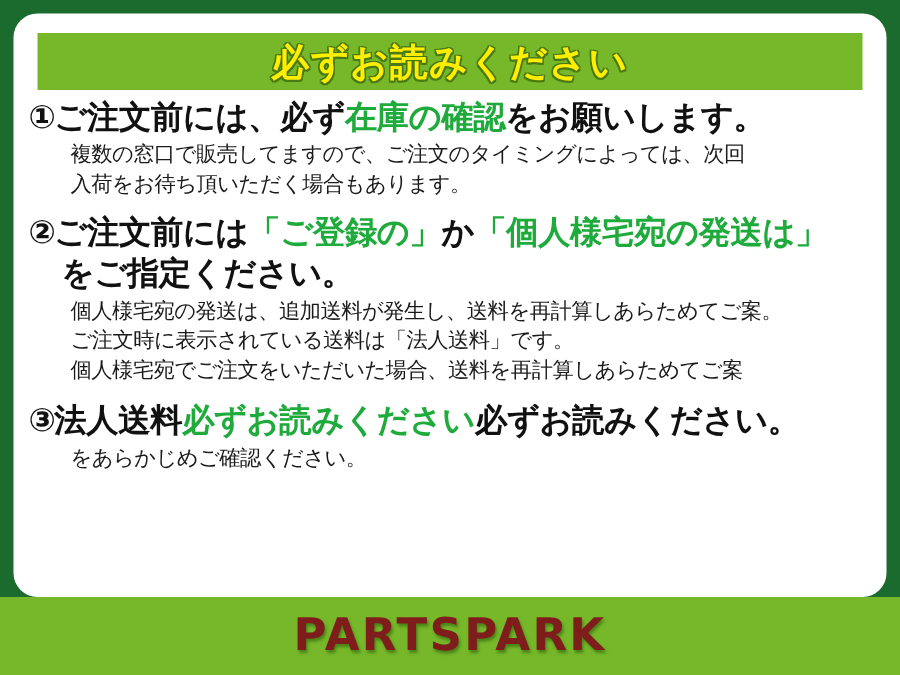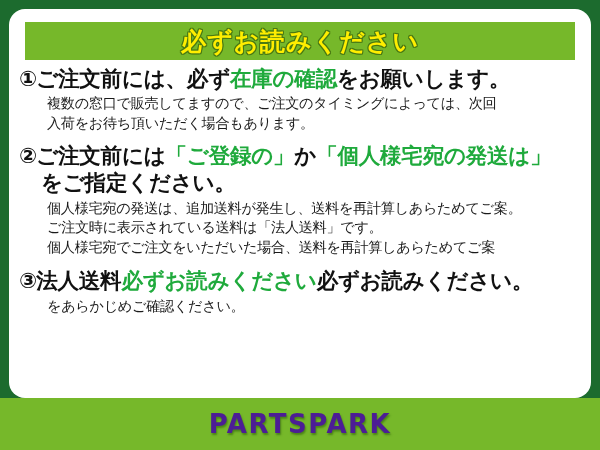--- a/index.html
+++ b/index.html
@@ -113,22 +113,22 @@
     left: 0;
     bottom: 0;
     width: 600px;
     height: 52px;
     background: #76b82a;
     display: flex;
     align-items: center;
     justify-content: center;
   }
   .logo {
-    color: #4c1d95;
-    font-size: 26px;
+    color: #7f1d1d;
+    font-size: 30px;
     font-weight: bold;
     letter-spacing: 1.5px;
     line-height: 1;
     text-shadow: 1px 2px 2px rgba(40,90,10,0.55);
   }
 </style>
 </head>
 <body>
 
 <div class="banner">

